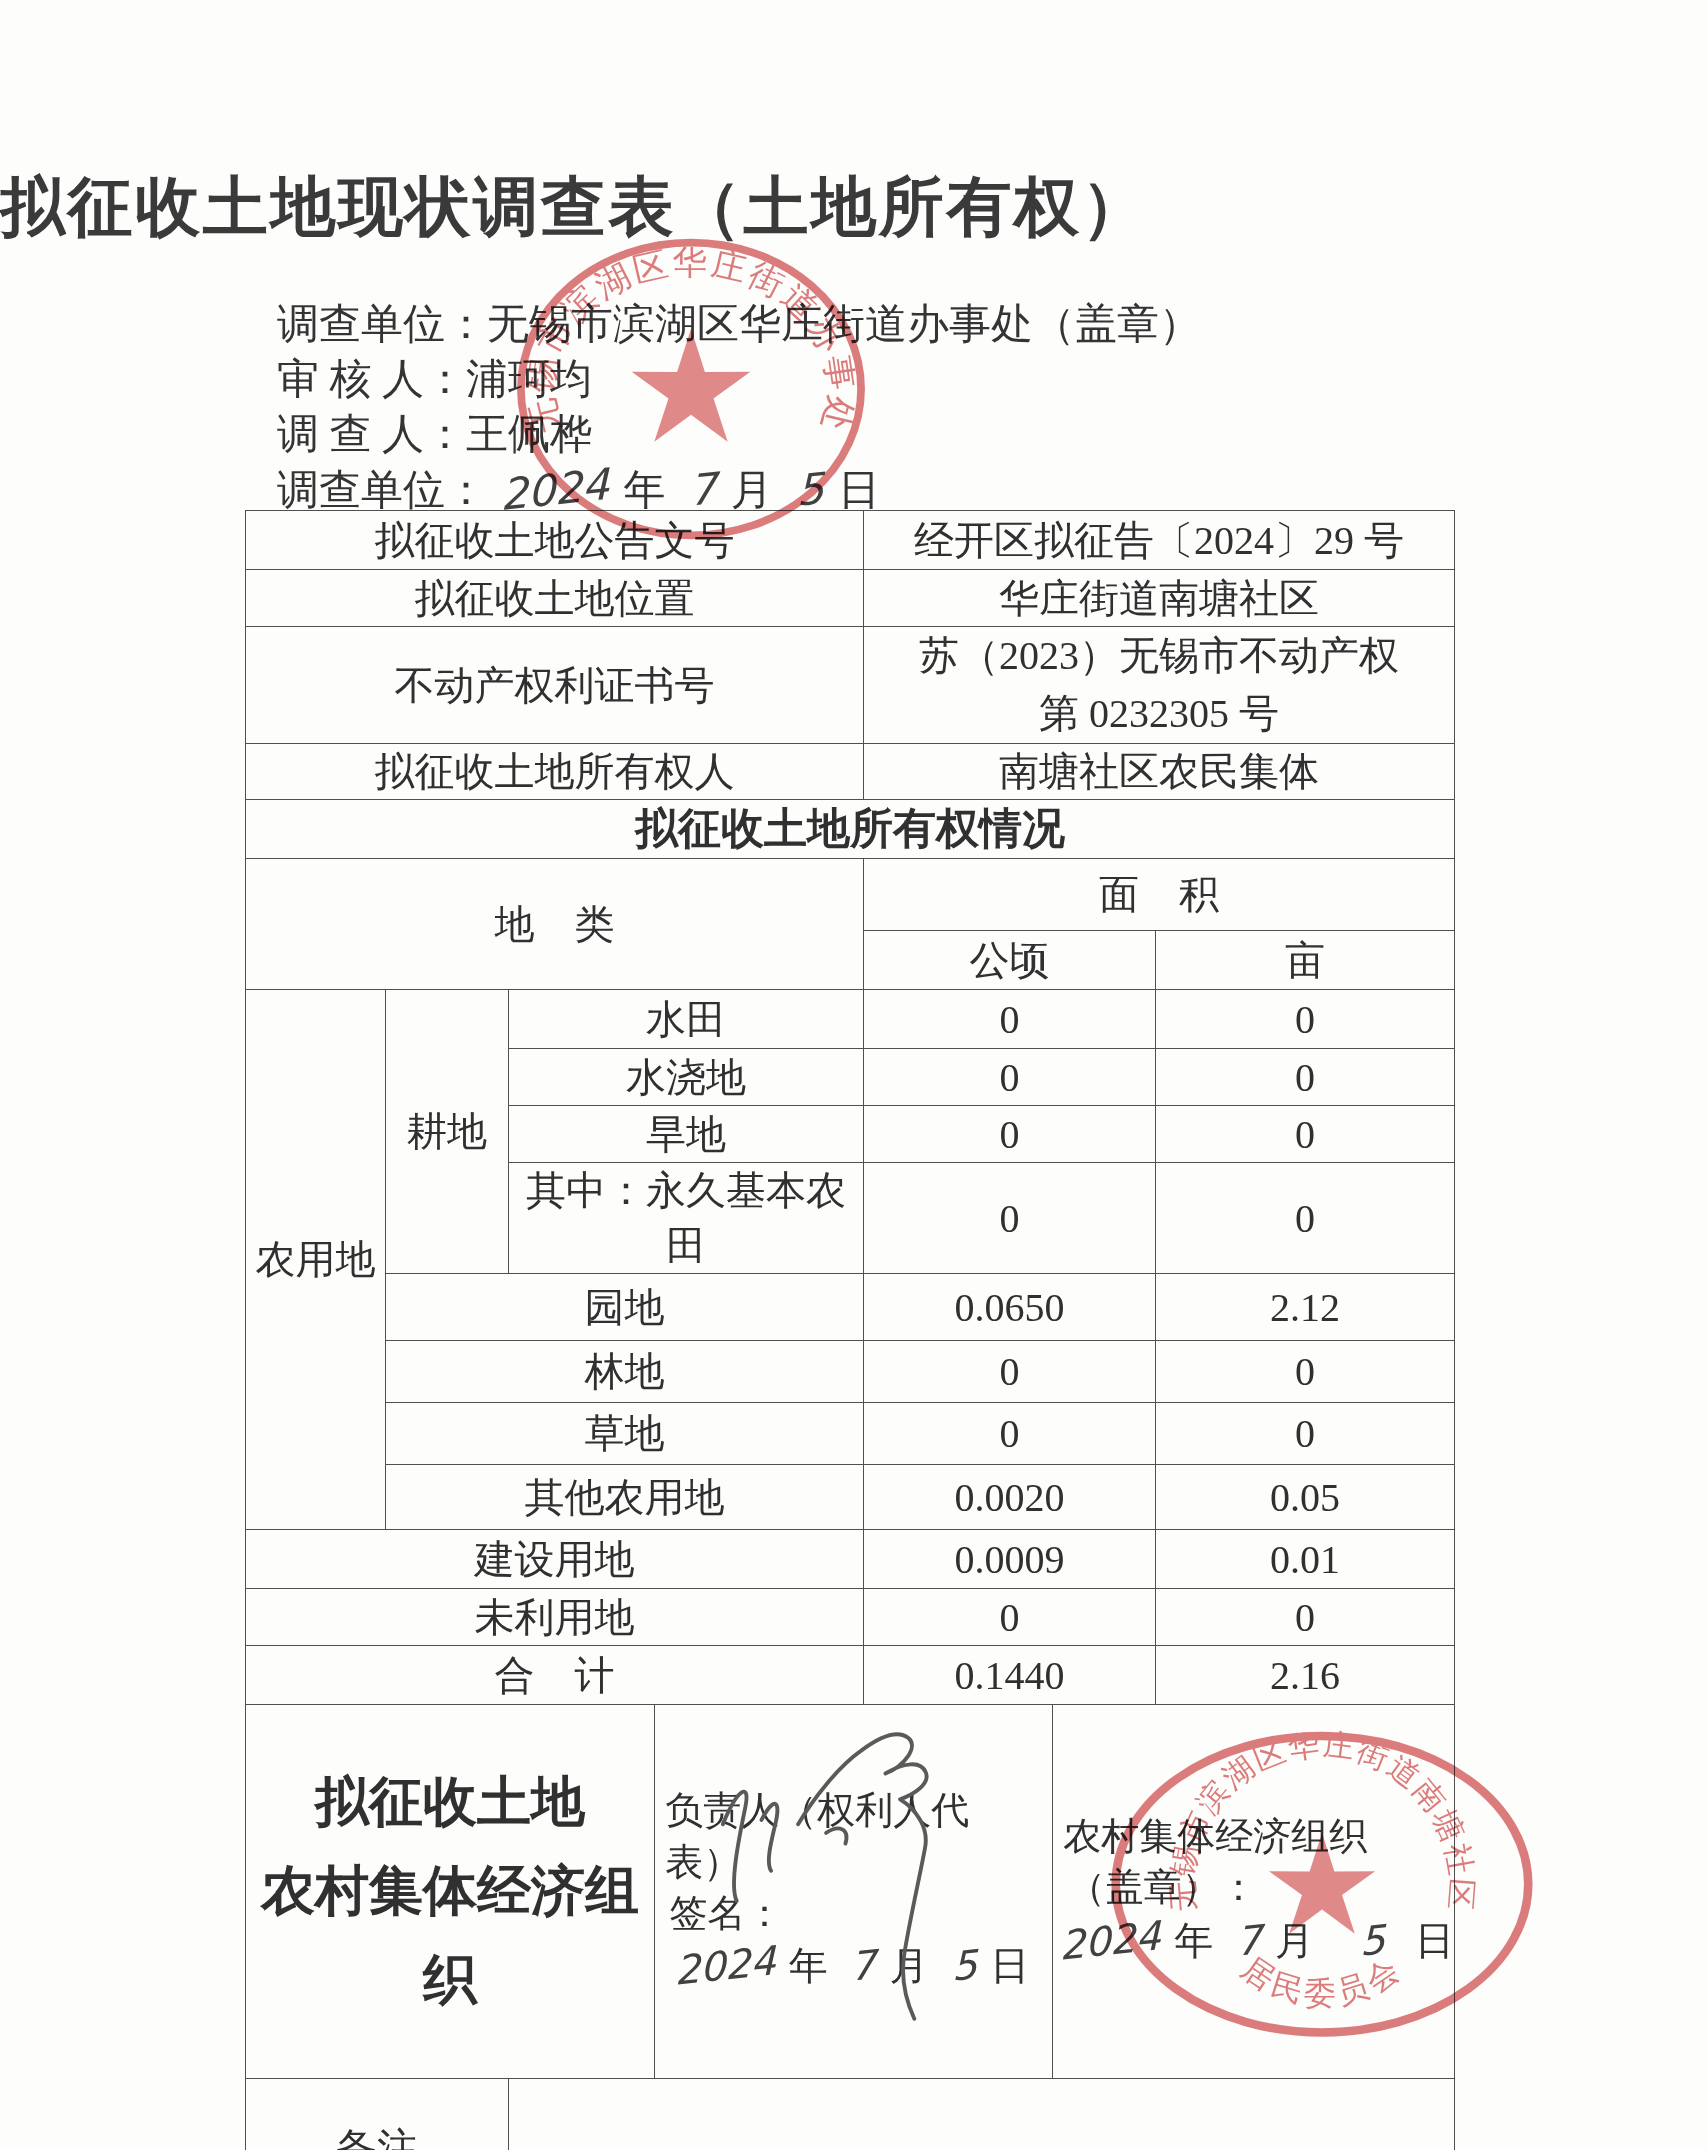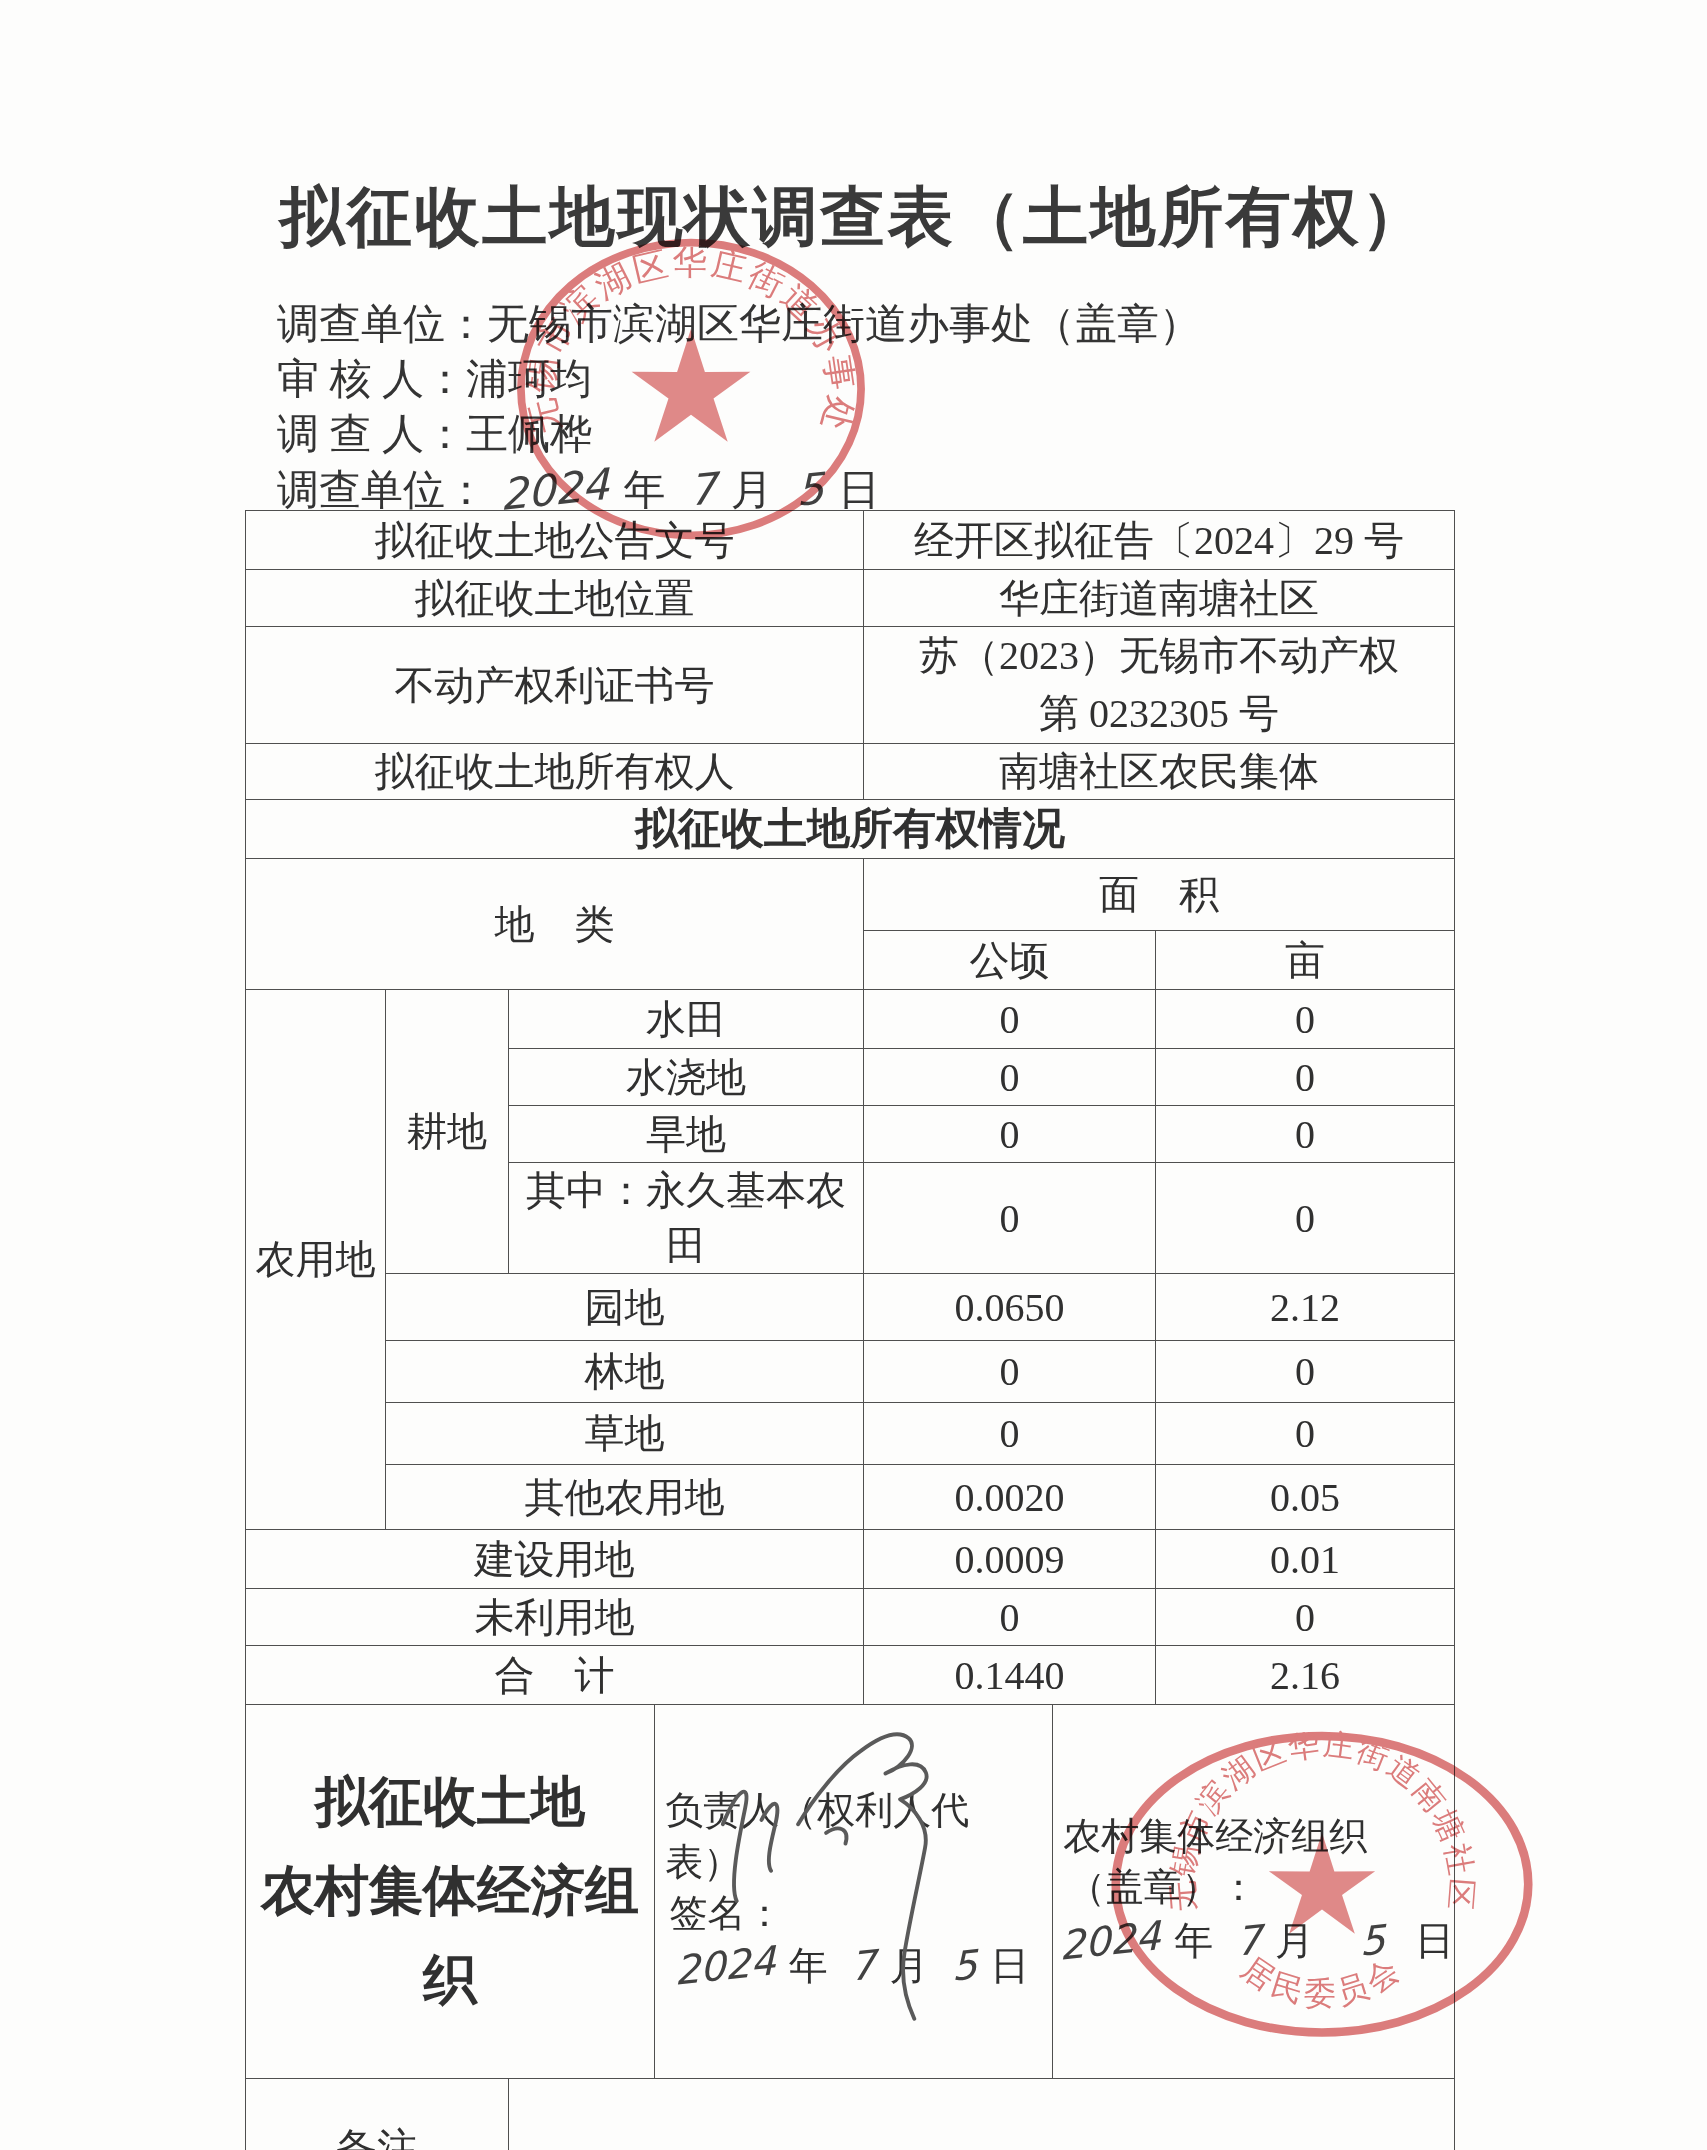--- a/index.html
+++ b/index.html
@@ -1,19 +1,19 @@
 <!DOCTYPE html>
 <html lang="zh" style="font-size:6.9px"><head>
 <meta charset="utf-8">
 <style>
   html,body{margin:0;padding:0;background:#e8e8e8;}
   .page{position:relative;width:1708px;height:2416px;background:#fdfdfc;
         font-family:"Liberation Serif","DejaVu Serif",serif;color:#2e2e2e;overflow:hidden;}
-  .title{position:absolute;left:0;right:0;top:163px;text-align:center;
-         font-size:65px;font-weight:700;letter-spacing:2.6px;color:#3a3a3a;margin-top:10px;}
+  .title{position:absolute;left:0;right:0;top:163px;text-align:left;
+         font-size:65px;font-weight:700;letter-spacing:2.6px;color:#3a3a3a;}
   .hdr{position:absolute;left:247px;top:297px;font-size:42px;line-height:55px;color:#343434;}
   .hdr .line{white-space:nowrap;margin-left:30px;}
   .hw{display:inline-block;font-style:italic;transform:rotate(-6deg) skewX(-8deg);
       color:#414141;font-family:"DejaVu Sans",cursive;font-size:1.02em;}
   .gap-s{display:inline-block;width:17px;}
   .gap-m{display:inline-block;width:39px;}
   table.main{position:absolute;left:245px;top:510px;width:1209px;border-collapse:collapse;
              table-layout:fixed;font-size:40px;color:#303030;}
   table.main td{border:1.7px solid #4f4f4f;text-align:center;vertical-align:middle;
                 padding:0;overflow:visible;}

